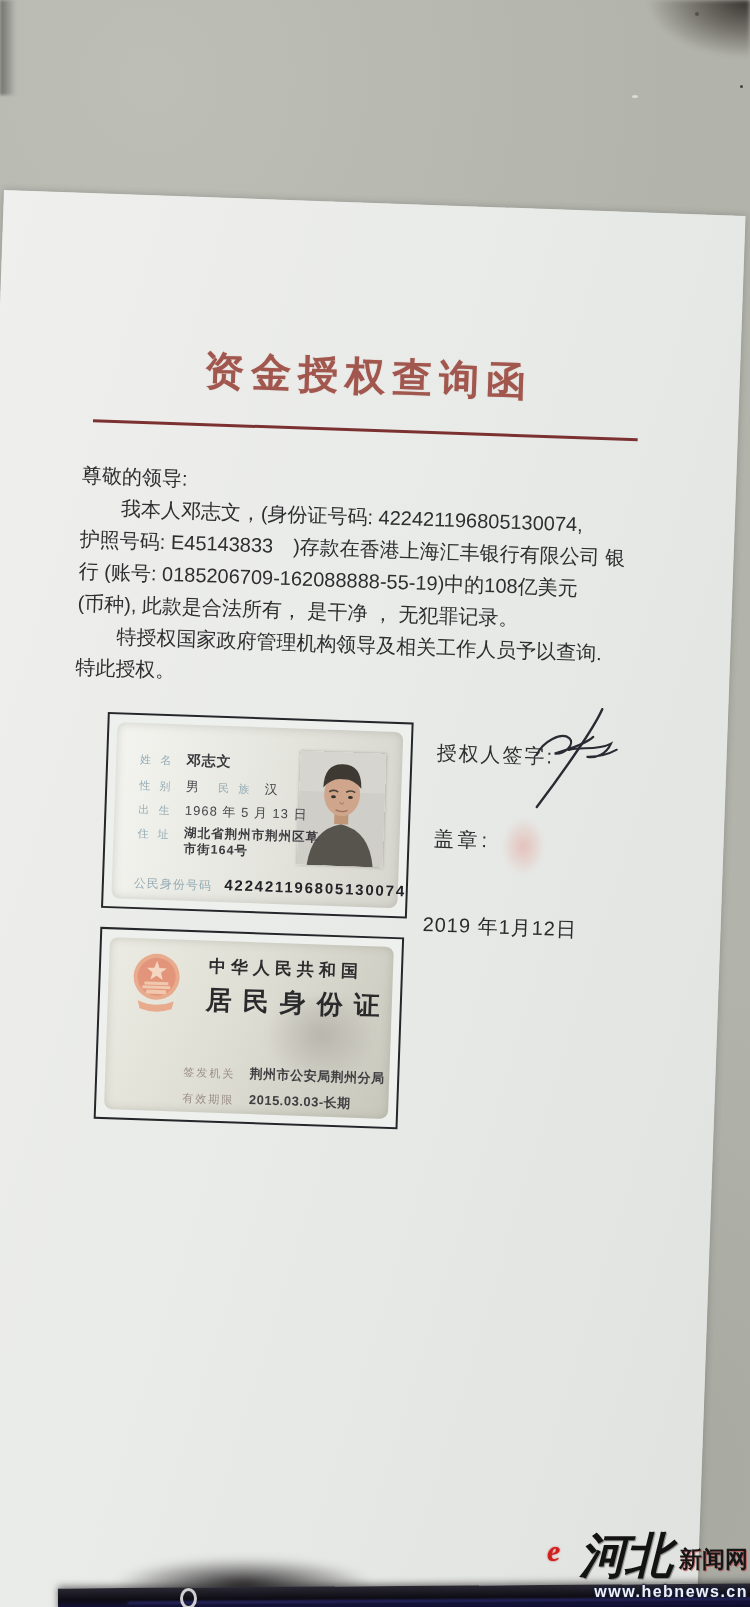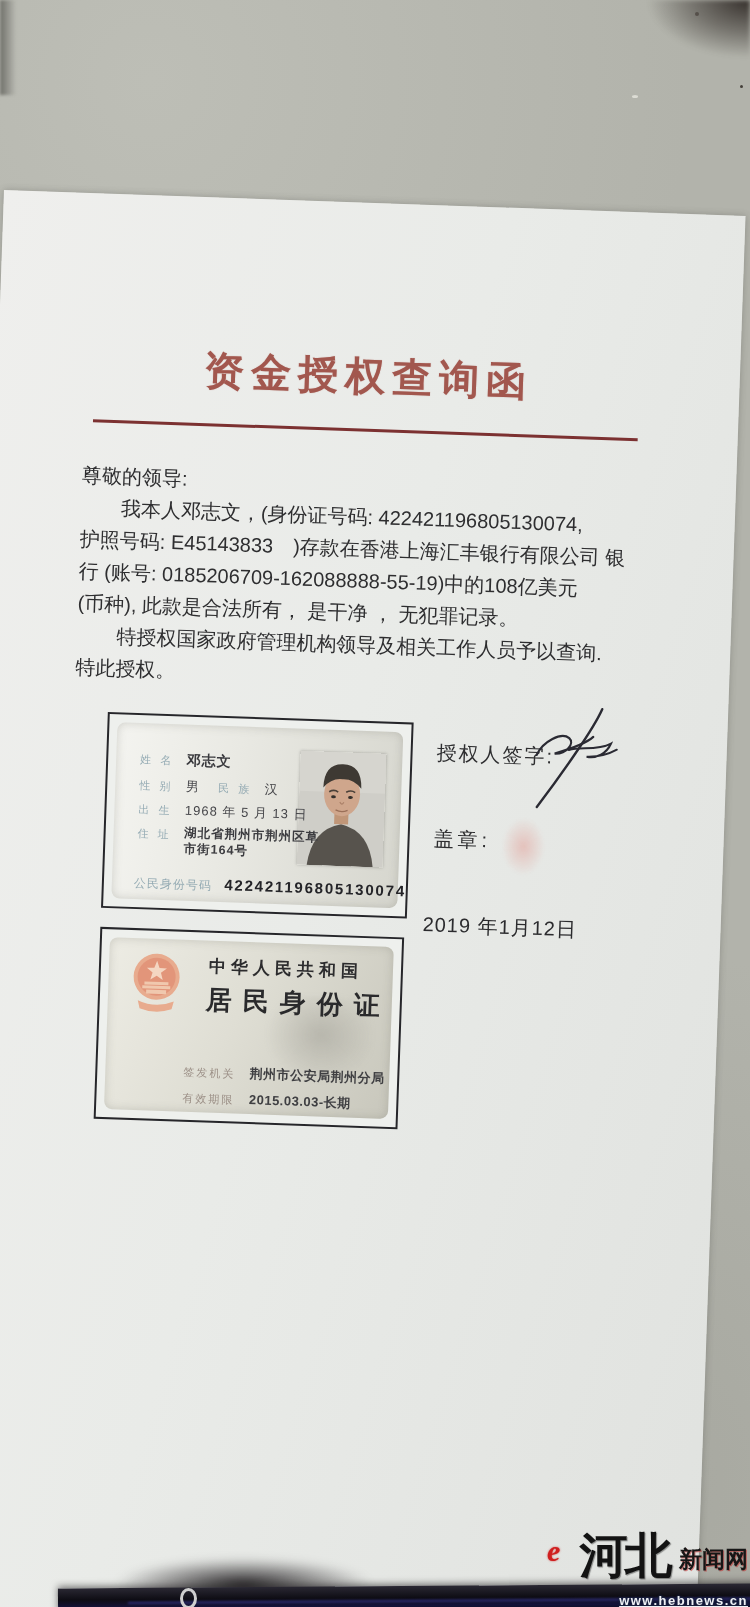--- a/index.html
+++ b/index.html
@@ -91,29 +91,29 @@
     transform:rotate(-.4deg);z-index:4;
     background:linear-gradient(180deg,#2a2833 0%,#0e0d14 45%,#13123a 75%,#0a0a18 100%);
     box-shadow:0 -2px 7px rgba(20,18,20,.55);}
   .bottom-strip::after{content:"";position:absolute;left:10%;right:0;top:55%;height:2px;
     background:rgba(70,70,180,.55);filter:blur(1px);}
   .zipper-ring{position:absolute;left:180px;top:1588px;width:11px;height:15px;
     border:3px solid #cfcfcf;border-radius:50%;z-index:5;}
   
   .watermark{position:absolute;right:2px;top:1530px;width:215px;z-index:6;text-align:right;}
   .wm-name{position:relative;height:52px;line-height:52px;}
-  .wm-hebei{font-family:"Liberation Serif",serif;font-weight:700;
+  .wm-hebei{font-family:"Liberation Serif",serif;font-style:italic;font-weight:700;
     font-size:48px;color:#131313;letter-spacing:-3px;text-shadow:1px 1px 1px rgba(0,0,0,.4);}
   .wm-red-e{position:absolute;left:14px;top:6px;font-family:"Liberation Serif",serif;
     font-style:italic;font-weight:700;font-size:30px;line-height:30px;color:#cf1f1f;
     text-shadow:0 0 2px rgba(207,31,31,.8);z-index:2;}
   .wm-xinwen{font-size:23px;font-weight:700;color:#161616;margin-left:5px;
     position:relative;top:-5px;text-shadow:1px 1px 0 rgba(200,30,30,.5);margin-top:48px;}
-  .wm-url{margin-top:11px;font-size:13px;font-weight:700;letter-spacing:1.5px;color:#eef0f5;
-    text-shadow:0 1px 2px #1a2340,0 -1px 2px #1a2340,1px 0 2px #1a2340,-1px 0 2px #1a2340;text-decoration:underline;}
+  .wm-url{margin-top:1px;font-size:16px;font-weight:700;letter-spacing:1.5px;color:#eef0f5;
+    text-shadow:0 1px 2px #1a2340,0 -1px 2px #1a2340,1px 0 2px #1a2340,-1px 0 2px #1a2340;}
 </style>
 </head>
 <body>
 
 <div class="stage">
 
   <div class="paper">
 
     <div class="doc-title">资金授权查询函</div>
     <div class="title-underline"></div>

